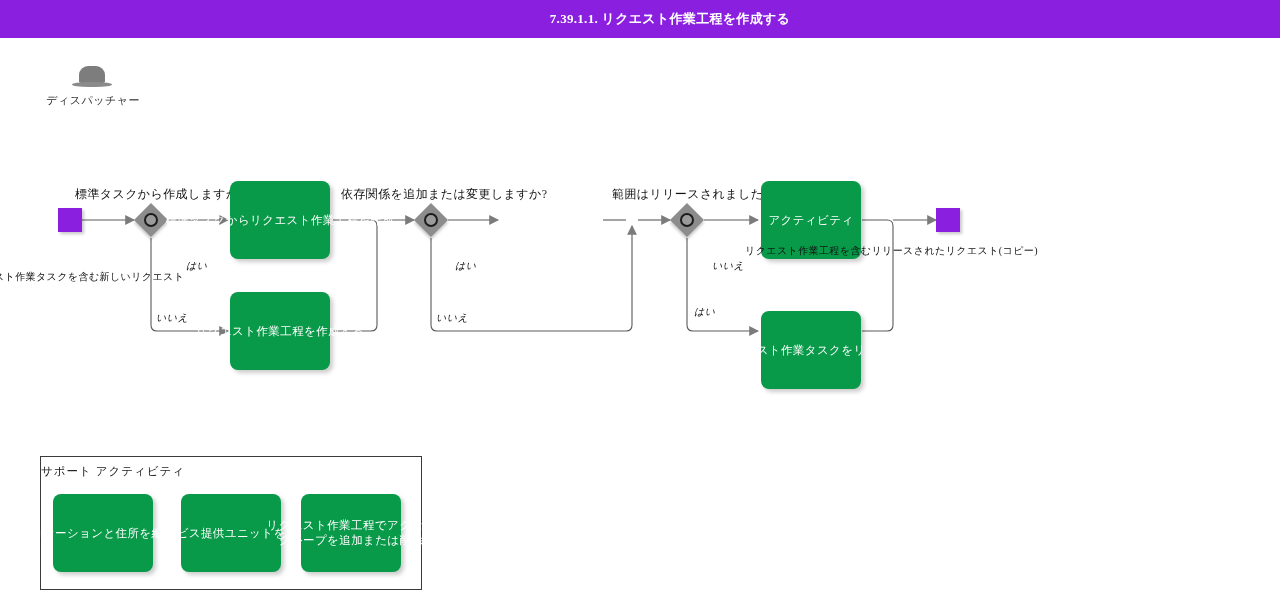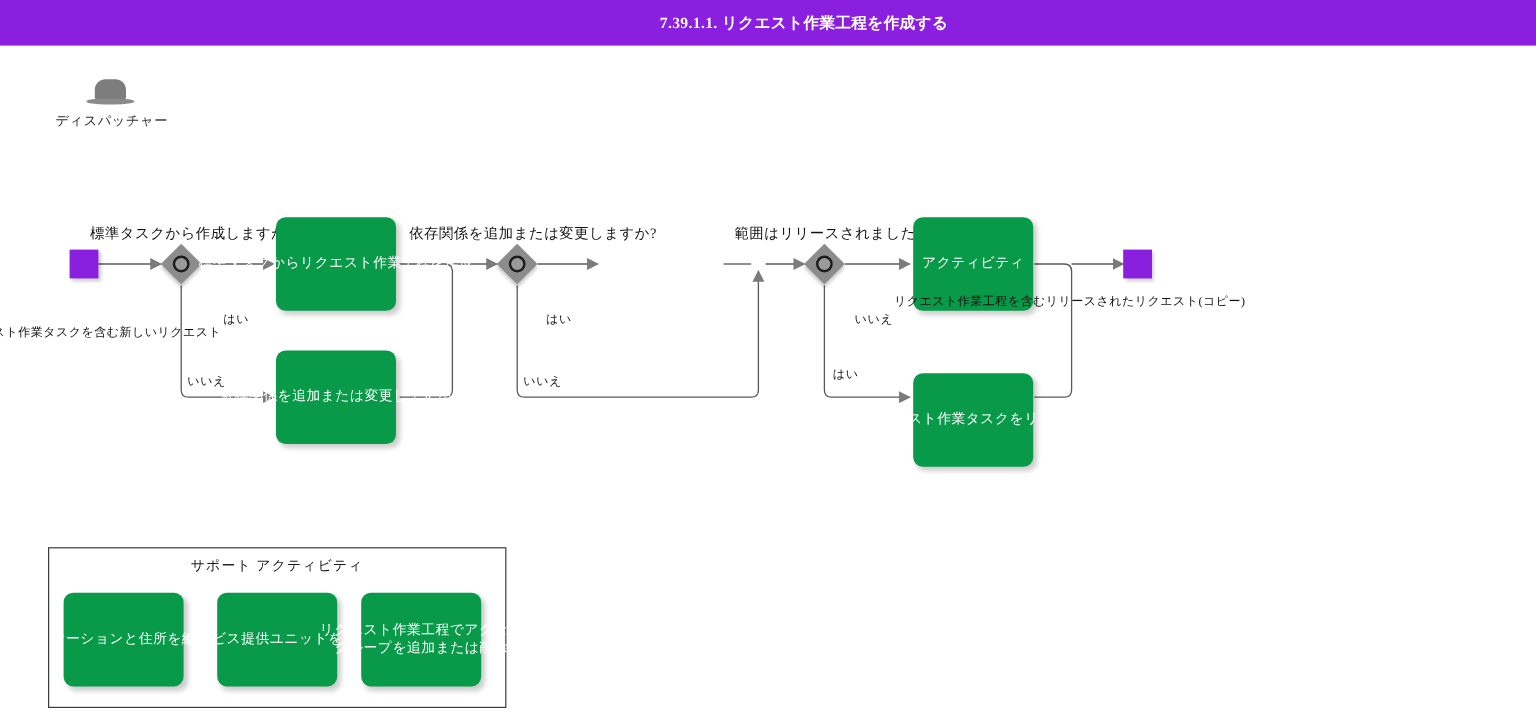--- a/index.html
+++ b/index.html
@@ -146,37 +146,36 @@
 
   
   .lbl {
     position: absolute;
     font-size: 10px;
     letter-spacing: .4px;
     color: #111111;
     white-space: nowrap;
   }
   .lbl.q { font-size: 12px; }
-  .lbl.small { font-size: 10px; letter-spacing: .6px; }
+  .lbl.small { font-size: 10px; letter-spacing: .6px; font-style: italic; }
 
   
   .support-box {
     position: absolute;
     left: 40px;
     top: 418px;
     width: 380px;
     height: 132px;
     border: 1px solid #3a3a3a;
     background: transparent;
   }
   .support-title {
     position: absolute;
     left: 0; top: 7px;
     width: 380px;
-    text-align: center;
     font-size: 11.5px;
     letter-spacing: 1px;
     color: #1a1a1a;
   }
 </style>
 </head>
 <body>
 
 <div class="title-bar">
   <span class="title-text">7.39.1.1. リクエスト作業工程を作成する</span>
@@ -239,21 +238,21 @@
   </div>
   <div class="lbl q" style="left:75px; top:148px;">標準タスクから作成しますか?</div>
   <div class="lbl small" style="left:186px; top:221px;">はい</div>
   <div class="lbl small" style="left:156px; top:273px;">いいえ</div>
 
   <div class="node task" style="left:230px; top:143px;">
     <div class="task-label">標準タスクからリクエスト作業工程を作成</div>
   </div>
 
   <div class="node task" style="left:230px; top:254px;">
-    <div class="task-label">依存関係を追加または変更しますか</div>
+    <div class="task-label">リクエスト作業工程を作成する</div>
   </div>
 
   <div class="node gw" style="left:414px; top:165px;">
     <div class="dia"></div>
     <div class="ring"></div>
   </div>
   <div class="lbl q" style="left:341px; top:148px;">依存関係を追加または変更しますか?</div>
   <div class="lbl small" style="left:455px; top:221px;">はい</div>
   <div class="lbl small" style="left:436px; top:273px;">いいえ</div>
 

